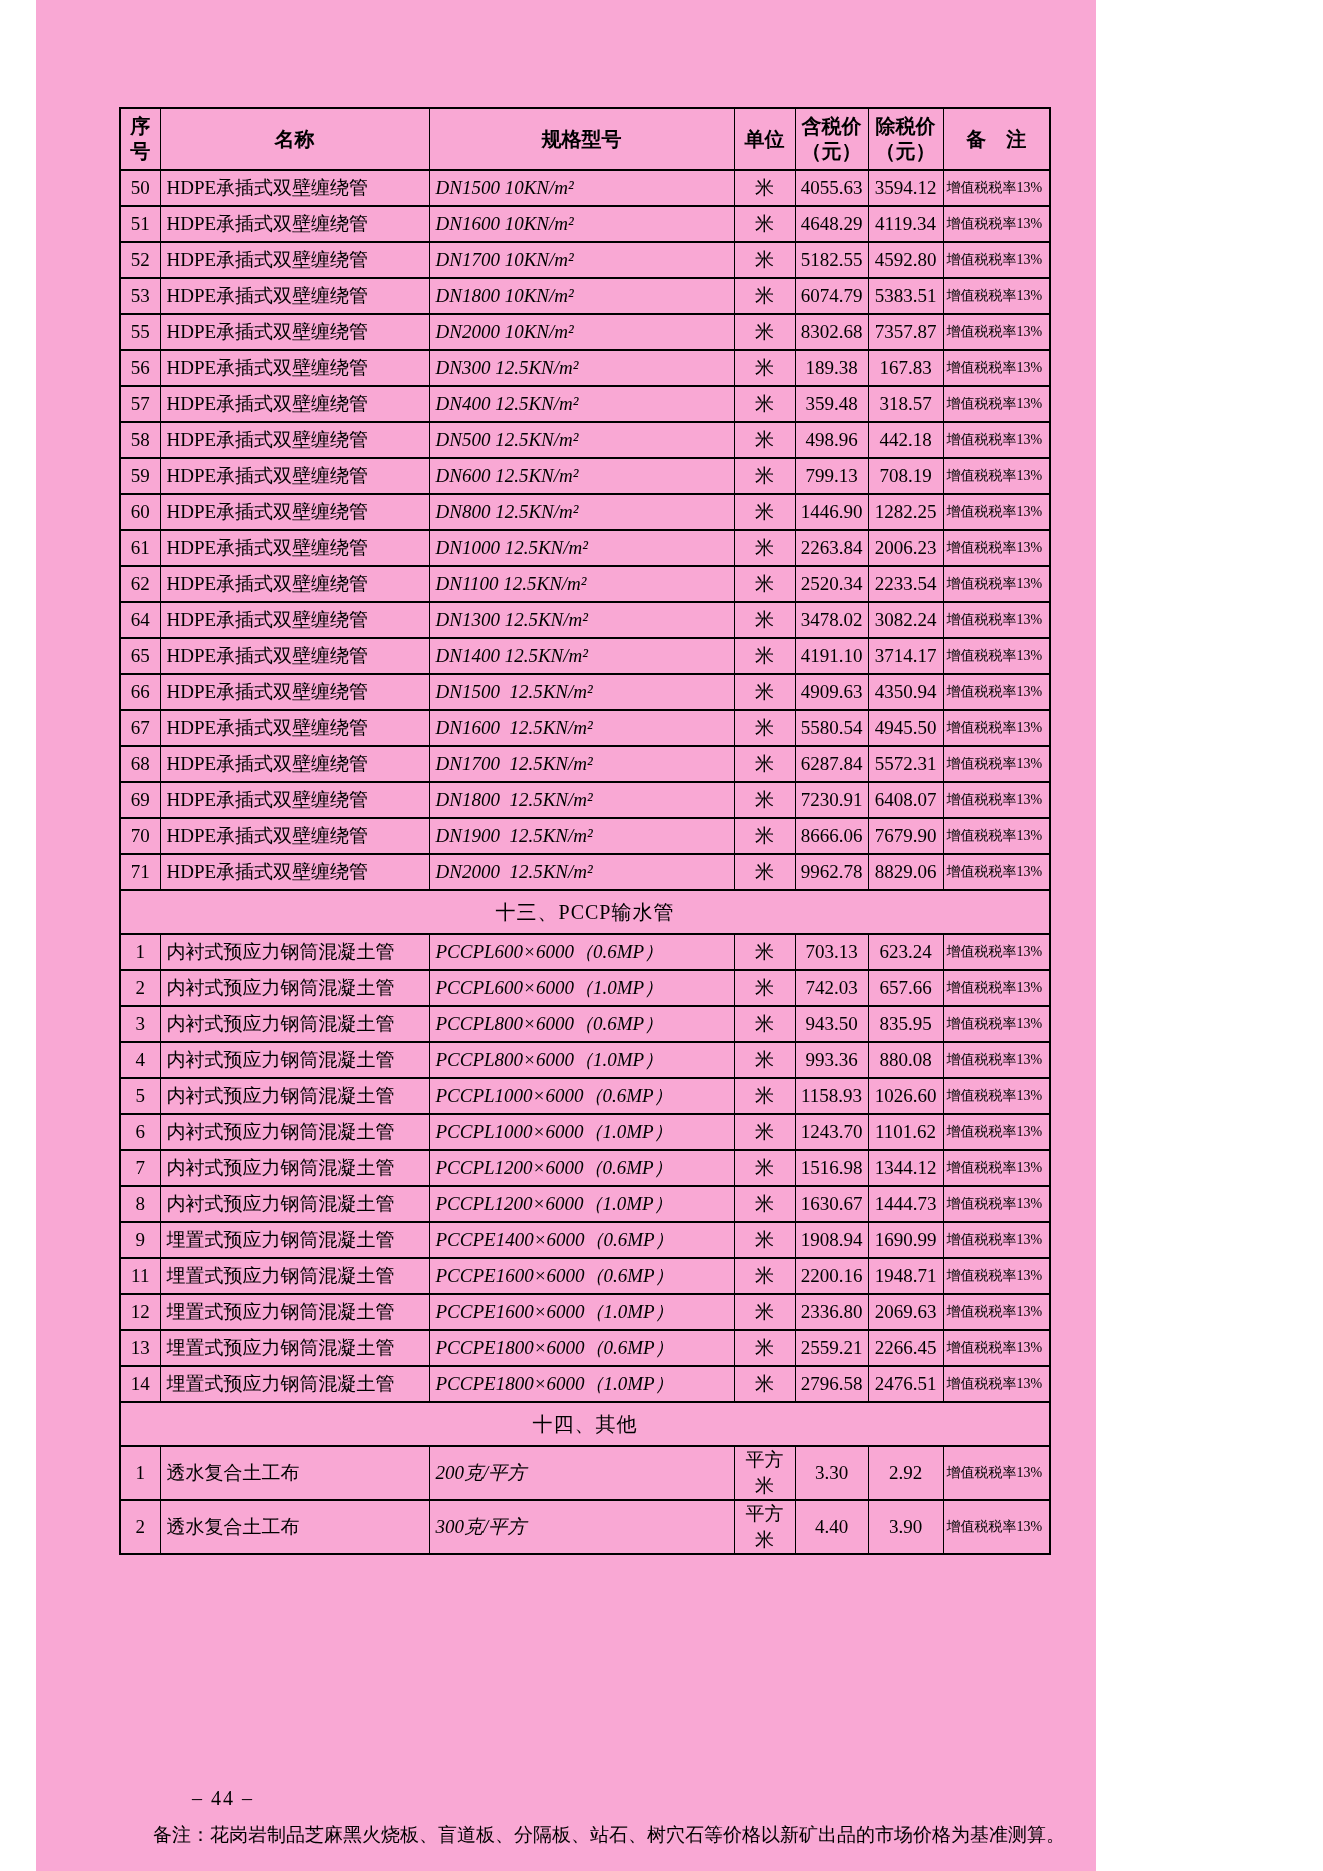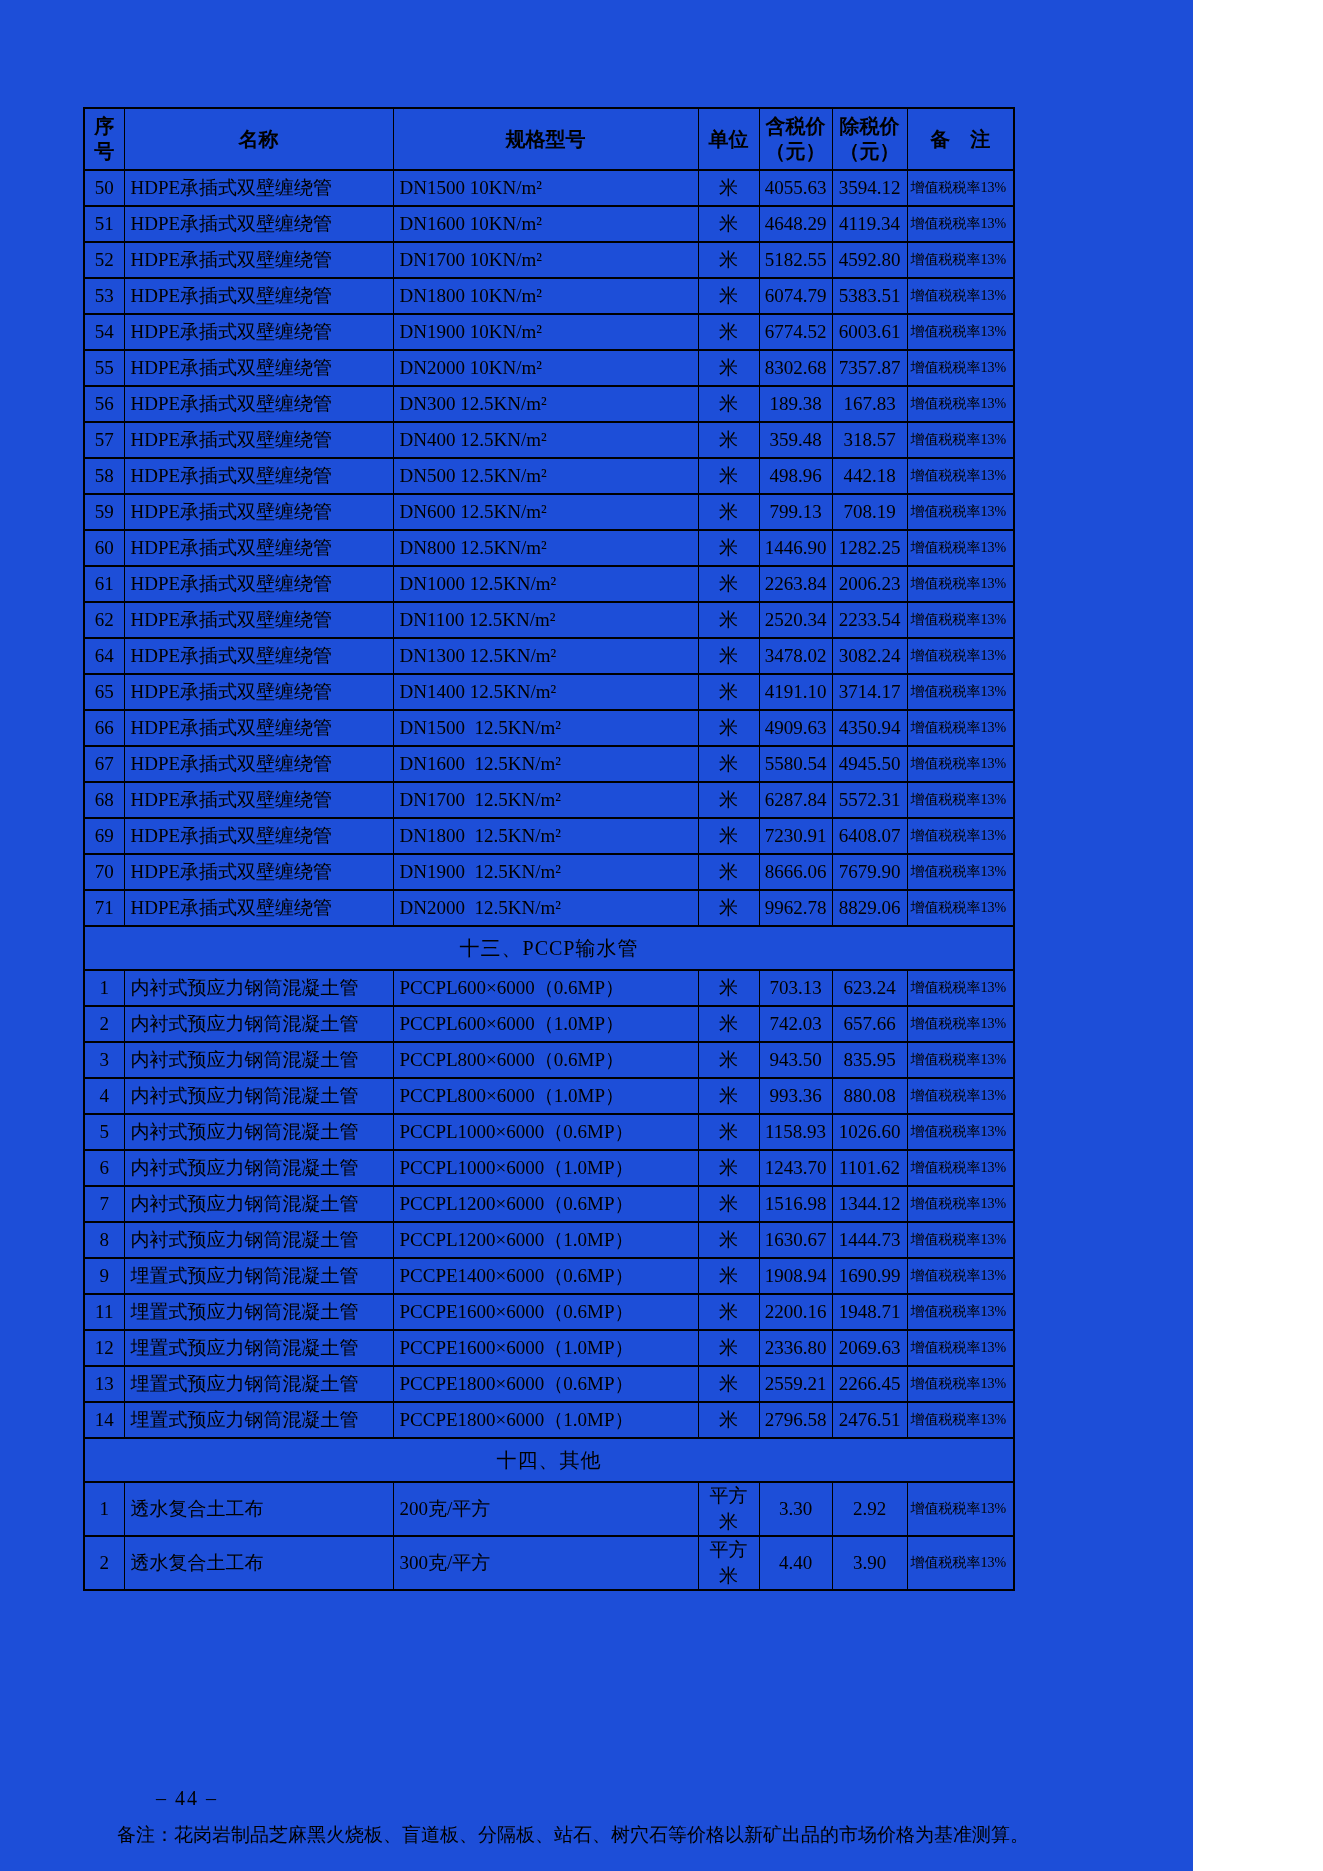--- a/index.html
+++ b/index.html
@@ -1,28 +1,28 @@
 <!DOCTYPE html>
 <html><head>
 <meta charset="utf-8">
 <style>
   html,body{margin:0;padding:0;background:#ffffff;}
-  .sheet{position:relative;width:1193px;height:1871px;background:#1d4ed8;overflow:hidden;
-         font-family:"Liberation Serif","DejaVu Serif",serif;color:#000;}
+  .sheet{position:relative;width:1060px;height:1871px;background:#f9a8d4;overflow:hidden;
+         font-family:"Liberation Serif","DejaVu Serif",serif;color:#000;margin-left:36px;}
   table.price{position:absolute;left:83px;top:107px;width:930px;border-collapse:collapse;
               table-layout:fixed;}
   table.price th,table.price td{border-left:1px solid #000;border-right:1px solid #000;
               border-top:2px solid #000;border-bottom:2px solid #000;
               overflow:hidden;vertical-align:middle;}
   table.price{border:2px solid #000;}
   th{font-weight:bold;font-size:20px;text-align:center;height:58px;white-space:pre-line;line-height:1.25;}
   td{font-size:19px;height:34px;padding:0 3px;}
   td.c{text-align:center;}
   td.l{text-align:left;padding-left:6px;}
-  td.spec{white-space:pre;}
+  td.spec{white-space:pre;font-style:italic;}
   td.remark{font-size:14px;text-align:left;padding-left:3px;line-height:1.35;}
   td.section-title{text-align:center;font-size:20px;height:42px;letter-spacing:1px;}
   .footnote{position:absolute;left:117px;top:1822px;width:1100px;font-size:19px;line-height:1.4;}
   .pageno{position:absolute;left:156px;top:1787px;font-size:20px;letter-spacing:2px;}
 </style>
 </head>
 <body>
 
 <div class="sheet">
 
@@ -80,29 +80,20 @@
         <tr>
           <td class="c">53</td>
           <td class="l">HDPE承插式双壁缠绕管</td>
           <td class="l spec">DN1800 10KN/m²</td>
           <td class="c">米</td>
           <td class="c">6074.79</td>
           <td class="c">5383.51</td>
           <td class="remark">增值税税率13%</td>
         </tr>
         <tr>
-          <td class="c">54</td>
-          <td class="l">HDPE承插式双壁缠绕管</td>
-          <td class="l spec">DN1900 10KN/m²</td>
-          <td class="c">米</td>
-          <td class="c">6774.52</td>
-          <td class="c">6003.61</td>
-          <td class="remark">增值税税率13%</td>
-        </tr>
-        <tr>
           <td class="c">55</td>
           <td class="l">HDPE承插式双壁缠绕管</td>
           <td class="l spec">DN2000 10KN/m²</td>
           <td class="c">米</td>
           <td class="c">8302.68</td>
           <td class="c">7357.87</td>
           <td class="remark">增值税税率13%</td>
         </tr>
         <tr>
           <td class="c">56</td>

